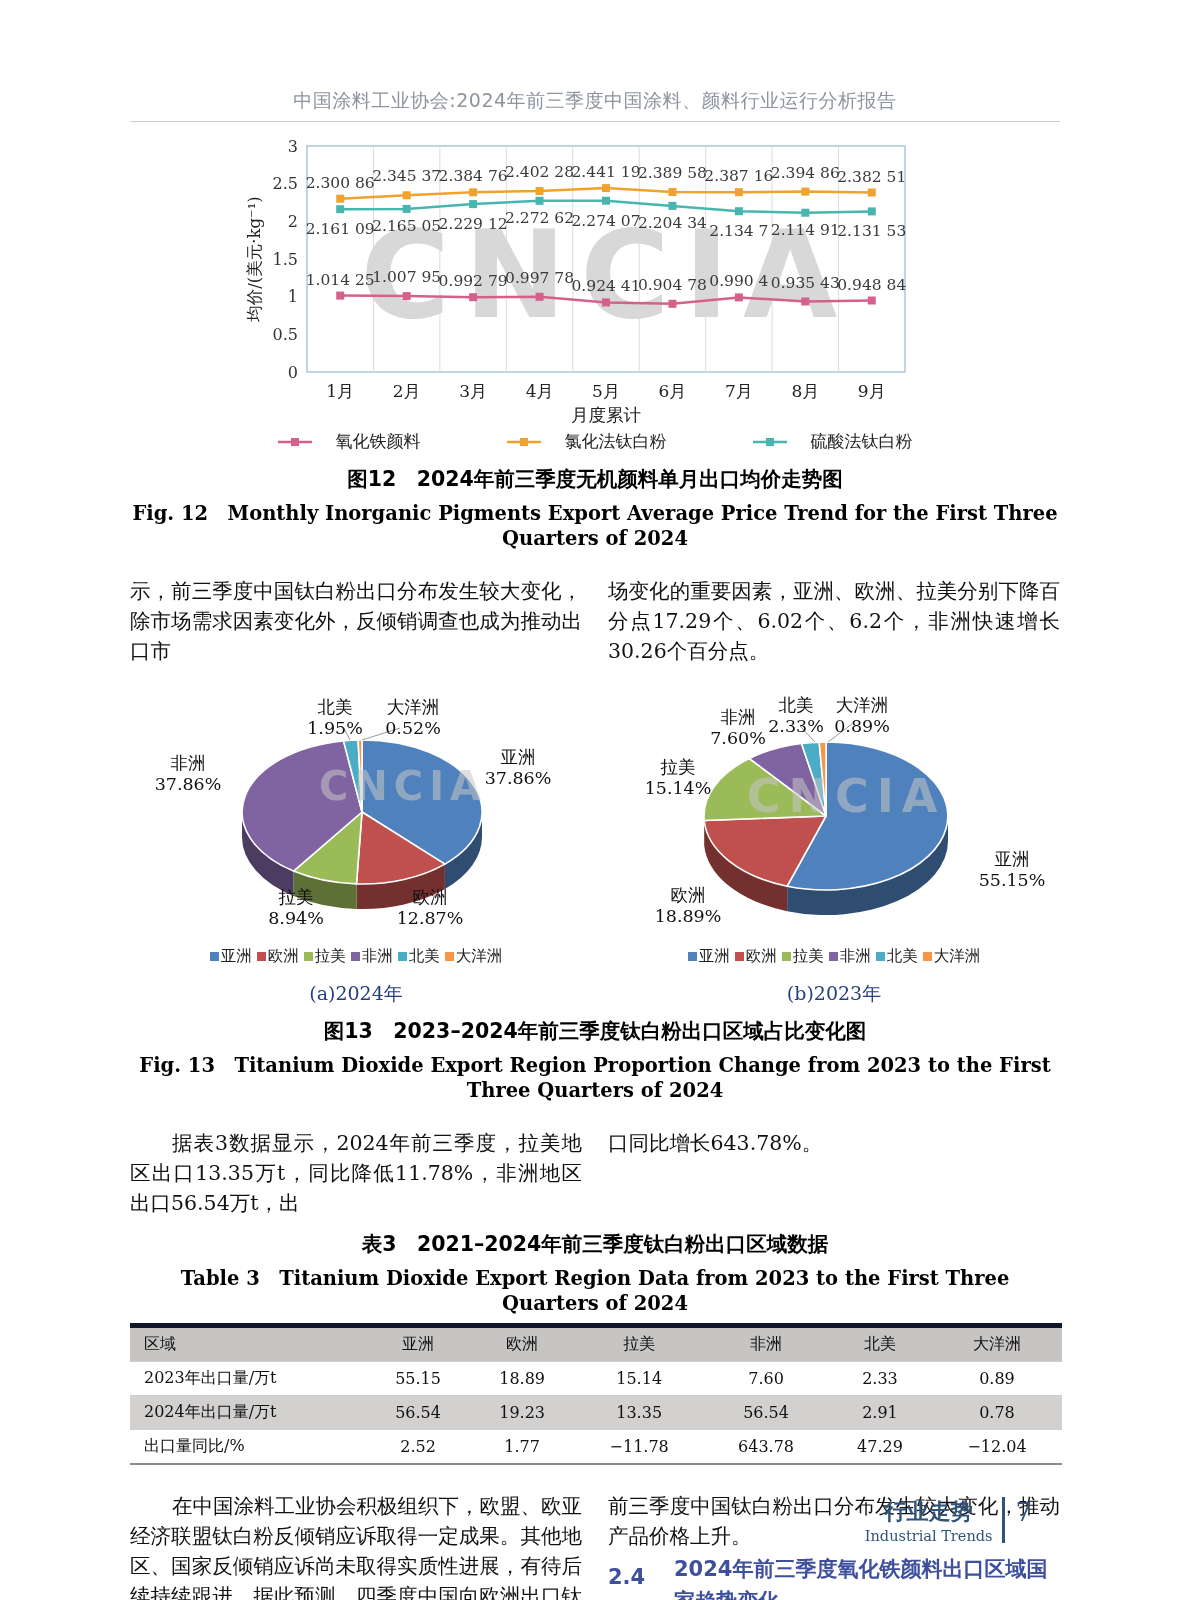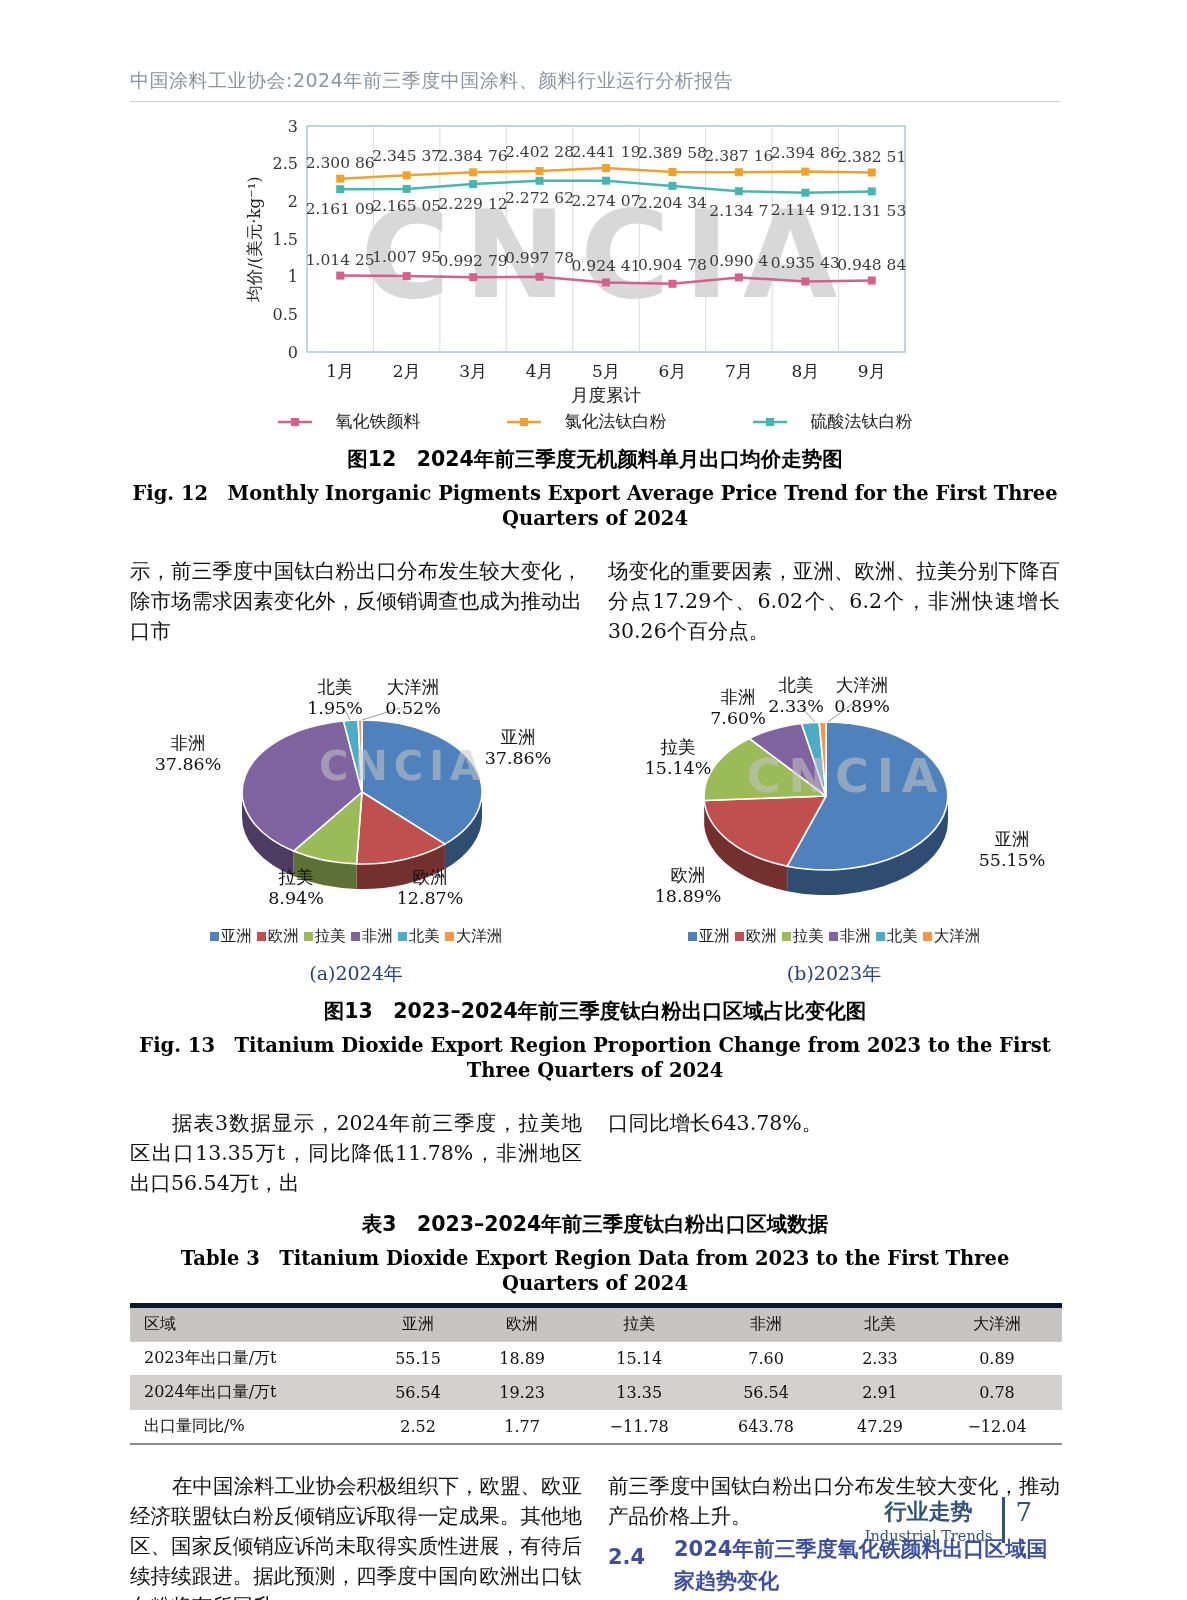--- a/index.html
+++ b/index.html
@@ -1,19 +1,19 @@
 <!DOCTYPE html>
 <html><head>
 <meta charset="utf-8">
 <style>
   html,body{margin:0;padding:0;background:#ffffff;}
   .page{position:relative;width:1187px;height:1600px;background:#fff;overflow:hidden;
         font-family:"DejaVu Serif",serif;color:#1a1a1a;}
   .content{padding:0 127px 0 130px;}
-  .doc-header{padding-top:68px;text-align:left;font-size:19px;color:#8e949e;
+  .doc-header{padding-top:88px;text-align:center;font-size:19px;color:#8e949e;
               font-family:"DejaVu Sans",sans-serif;letter-spacing:0.5px;}
   .hrule{border:none;border-top:1px solid #cfcfcf;margin:7px 0 0 0;}
   
   .linechart-wrap{margin-top:14px;text-align:center;}
   .linechart-wrap svg{display:block;margin:0 auto;}
   .legend-line{display:flex;justify-content:center;gap:86px;margin-top:2px;
                font-size:17px;color:#222;}
   .legend-line .lg-item{display:flex;align-items:center;gap:24px;}
   
   .cap-cn{margin-top:12px;text-align:center;font-family:"DejaVu Sans",sans-serif;
@@ -306,21 +306,21 @@
 
     <div class="twocol">
       <div class="col">
         <p class="indent">据表3数据显示，2024年前三季度，拉美地区出口13.35万t，同比降低11.78%，非洲地区出口56.54万t，出</p>
       </div>
       <div class="col">
         <p>口同比增长643.78%。</p>
       </div>
     </div>
 
-    <div class="cap-cn" style="margin-top:12px">表3　2023–2024年前三季度钛白粉出口区域数据</div>
+    <div class="cap-cn" style="margin-top:12px">表3　2021–2024年前三季度钛白粉出口区域数据</div>
     <div class="cap-en">Table 3　Titanium Dioxide Export Region Data from 2023 to the First Three Quarters of 2024</div>
     <table class="tbl" id="table3">
         <tbody>
           <tr class="head">
             <th class="first">区域</th>
             <th class="">亚洲</th>
             <th class="">欧洲</th>
             <th class="">拉美</th>
             <th class="">非洲</th>
             <th class="">北美</th>

